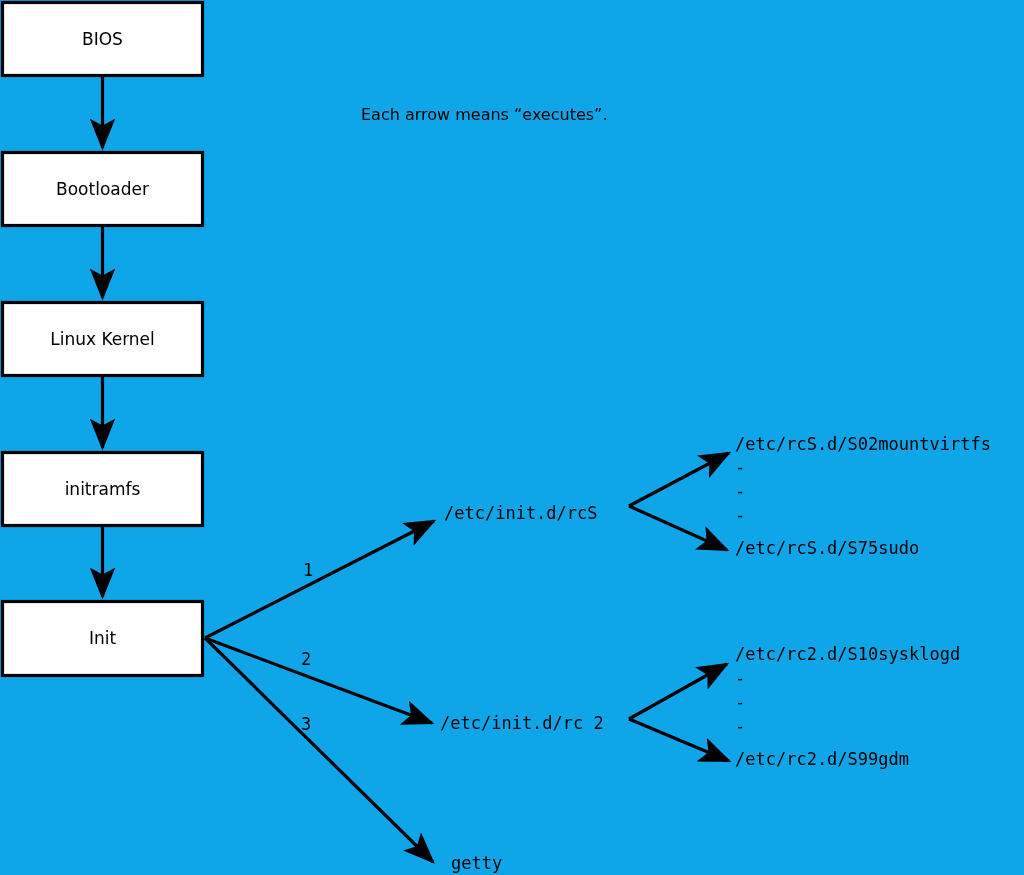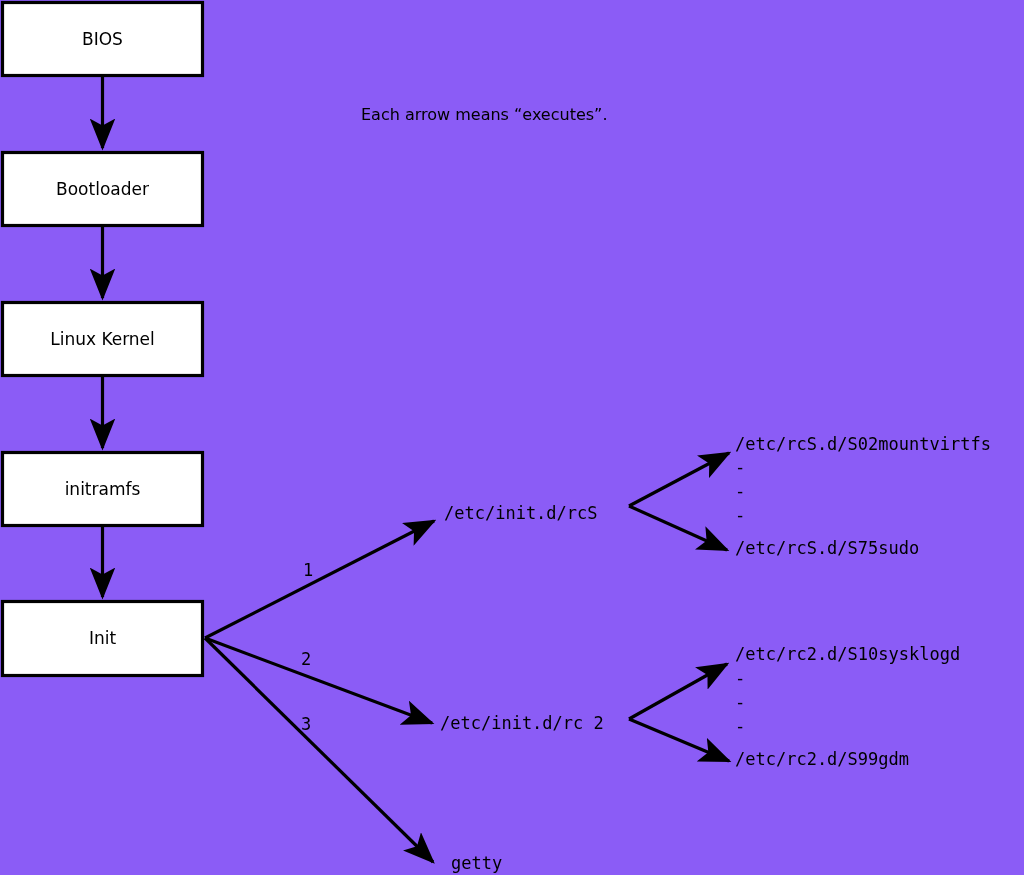--- a/index.html
+++ b/index.html
@@ -10,21 +10,21 @@
   body {
     width: 1024px;
     height: 875px;
     font-family: "Liberation Sans", sans-serif;
     overflow: hidden;
   }
   #diagram-root {
     position: relative;
     width: 1024px;
     height: 875px;
-    background: #8b5cf6;
+    background: #0ea5e9;
   }
   svg.diagram {
     display: block;
     width: 1024px;
     height: 875px;
   }
   .box-rect {
     fill: #ffffff;
     stroke: #000000;
     stroke-width: 3.2;

